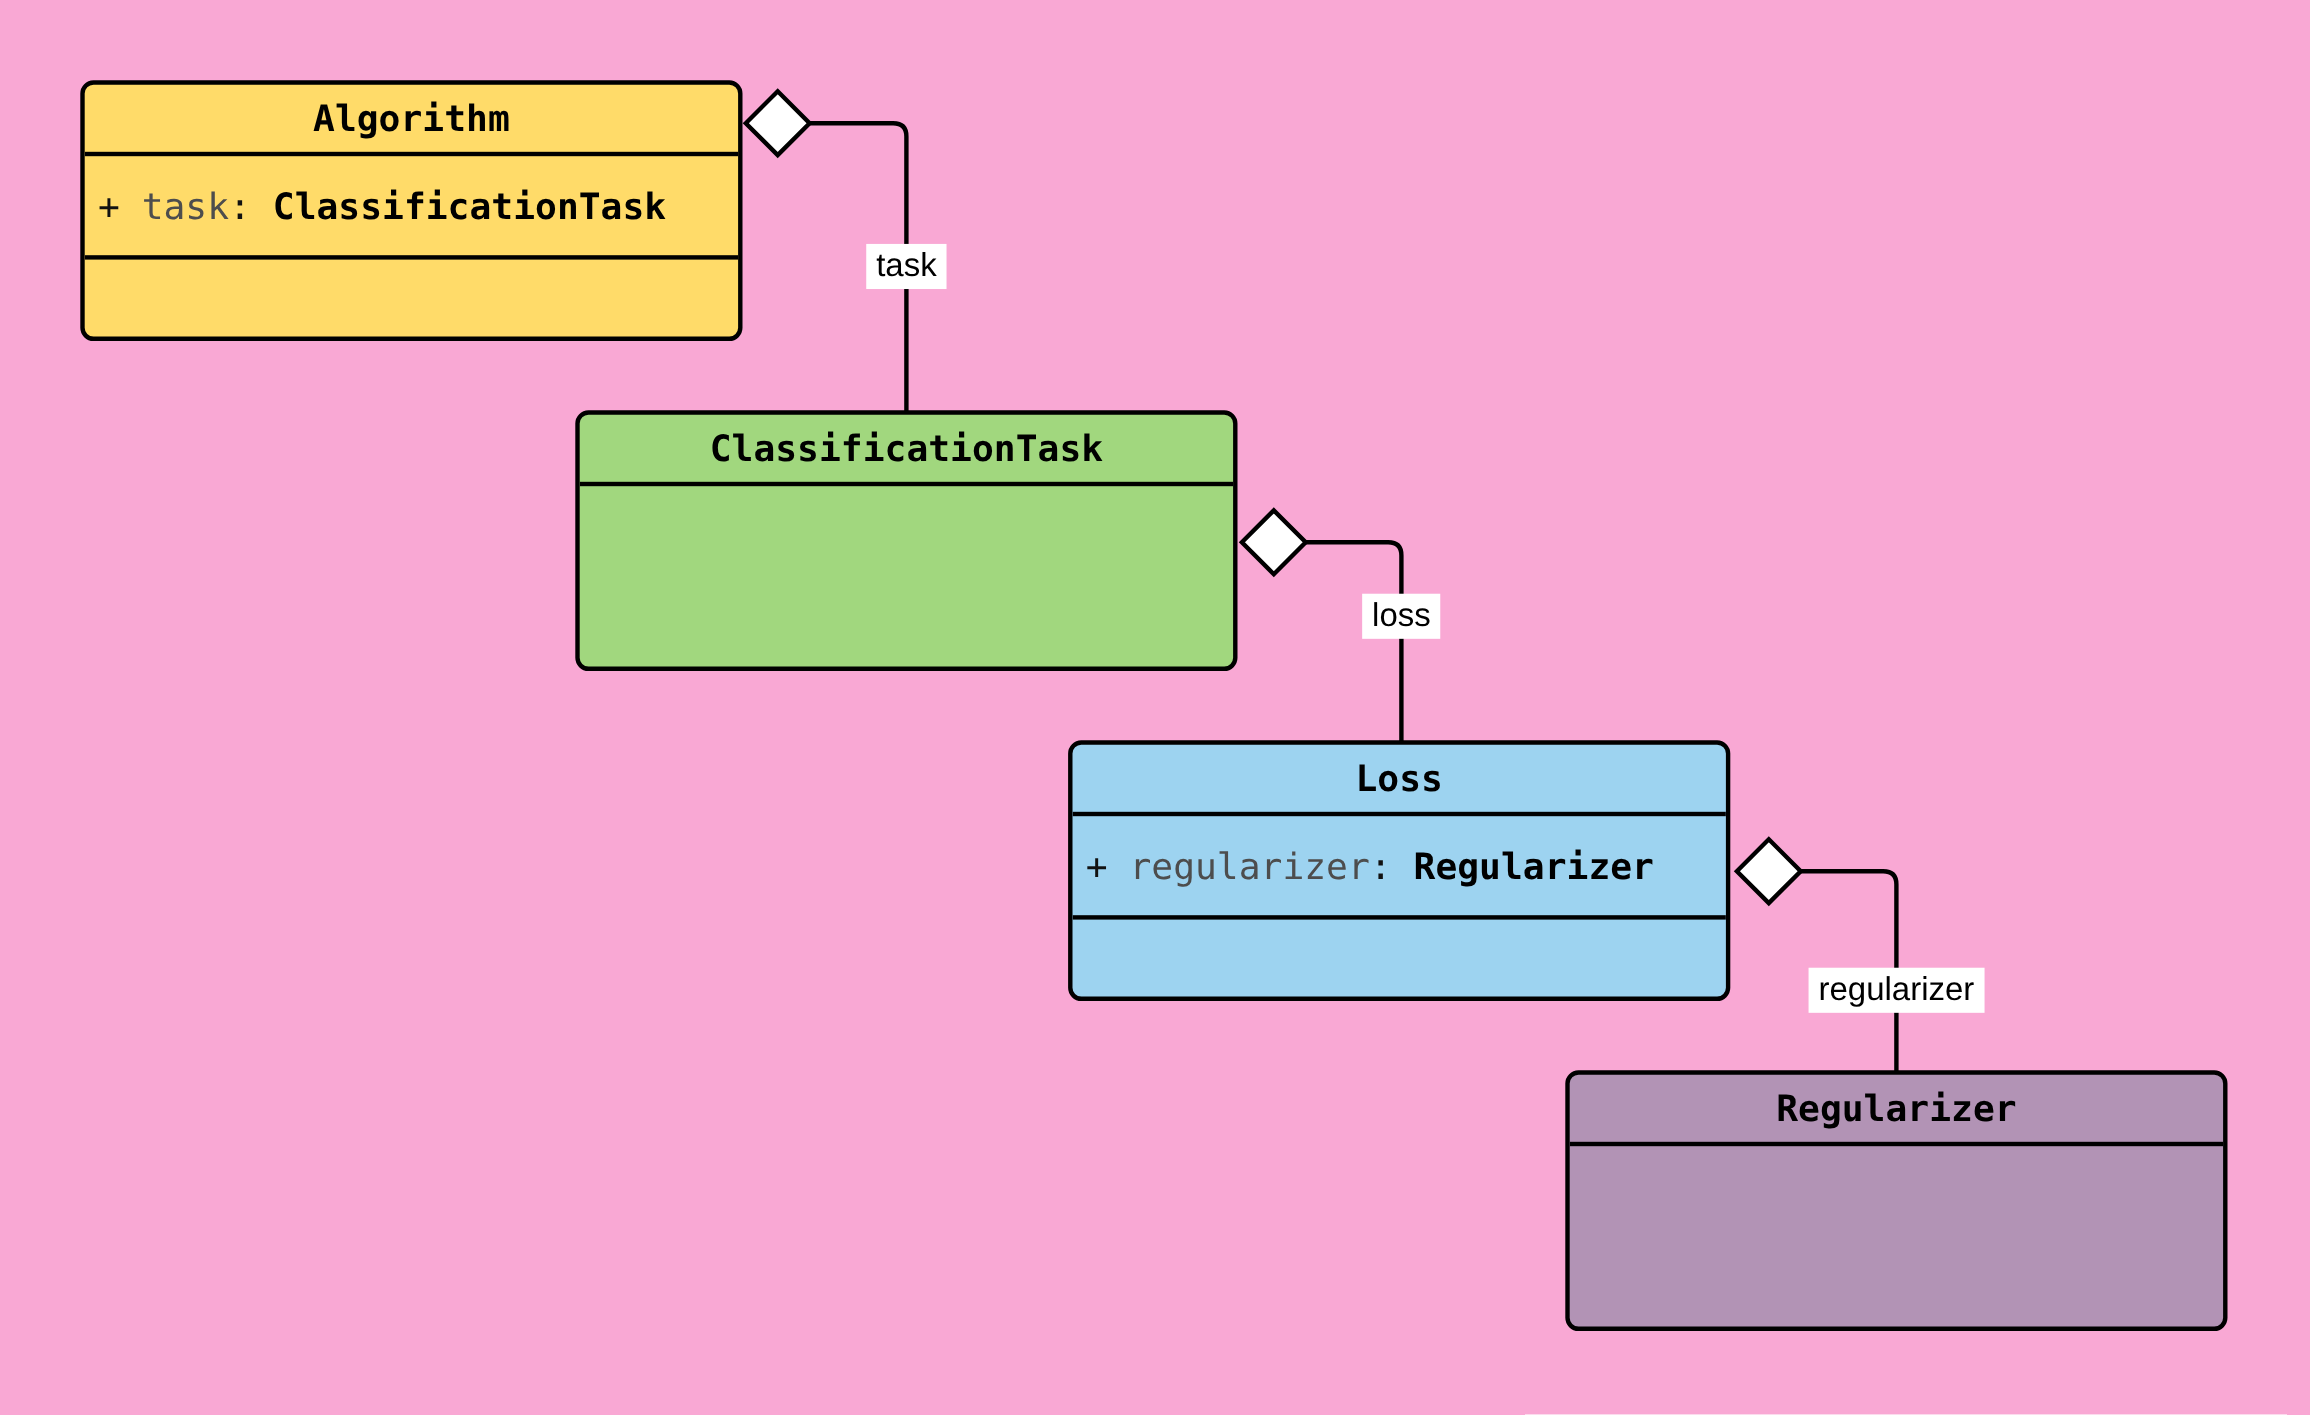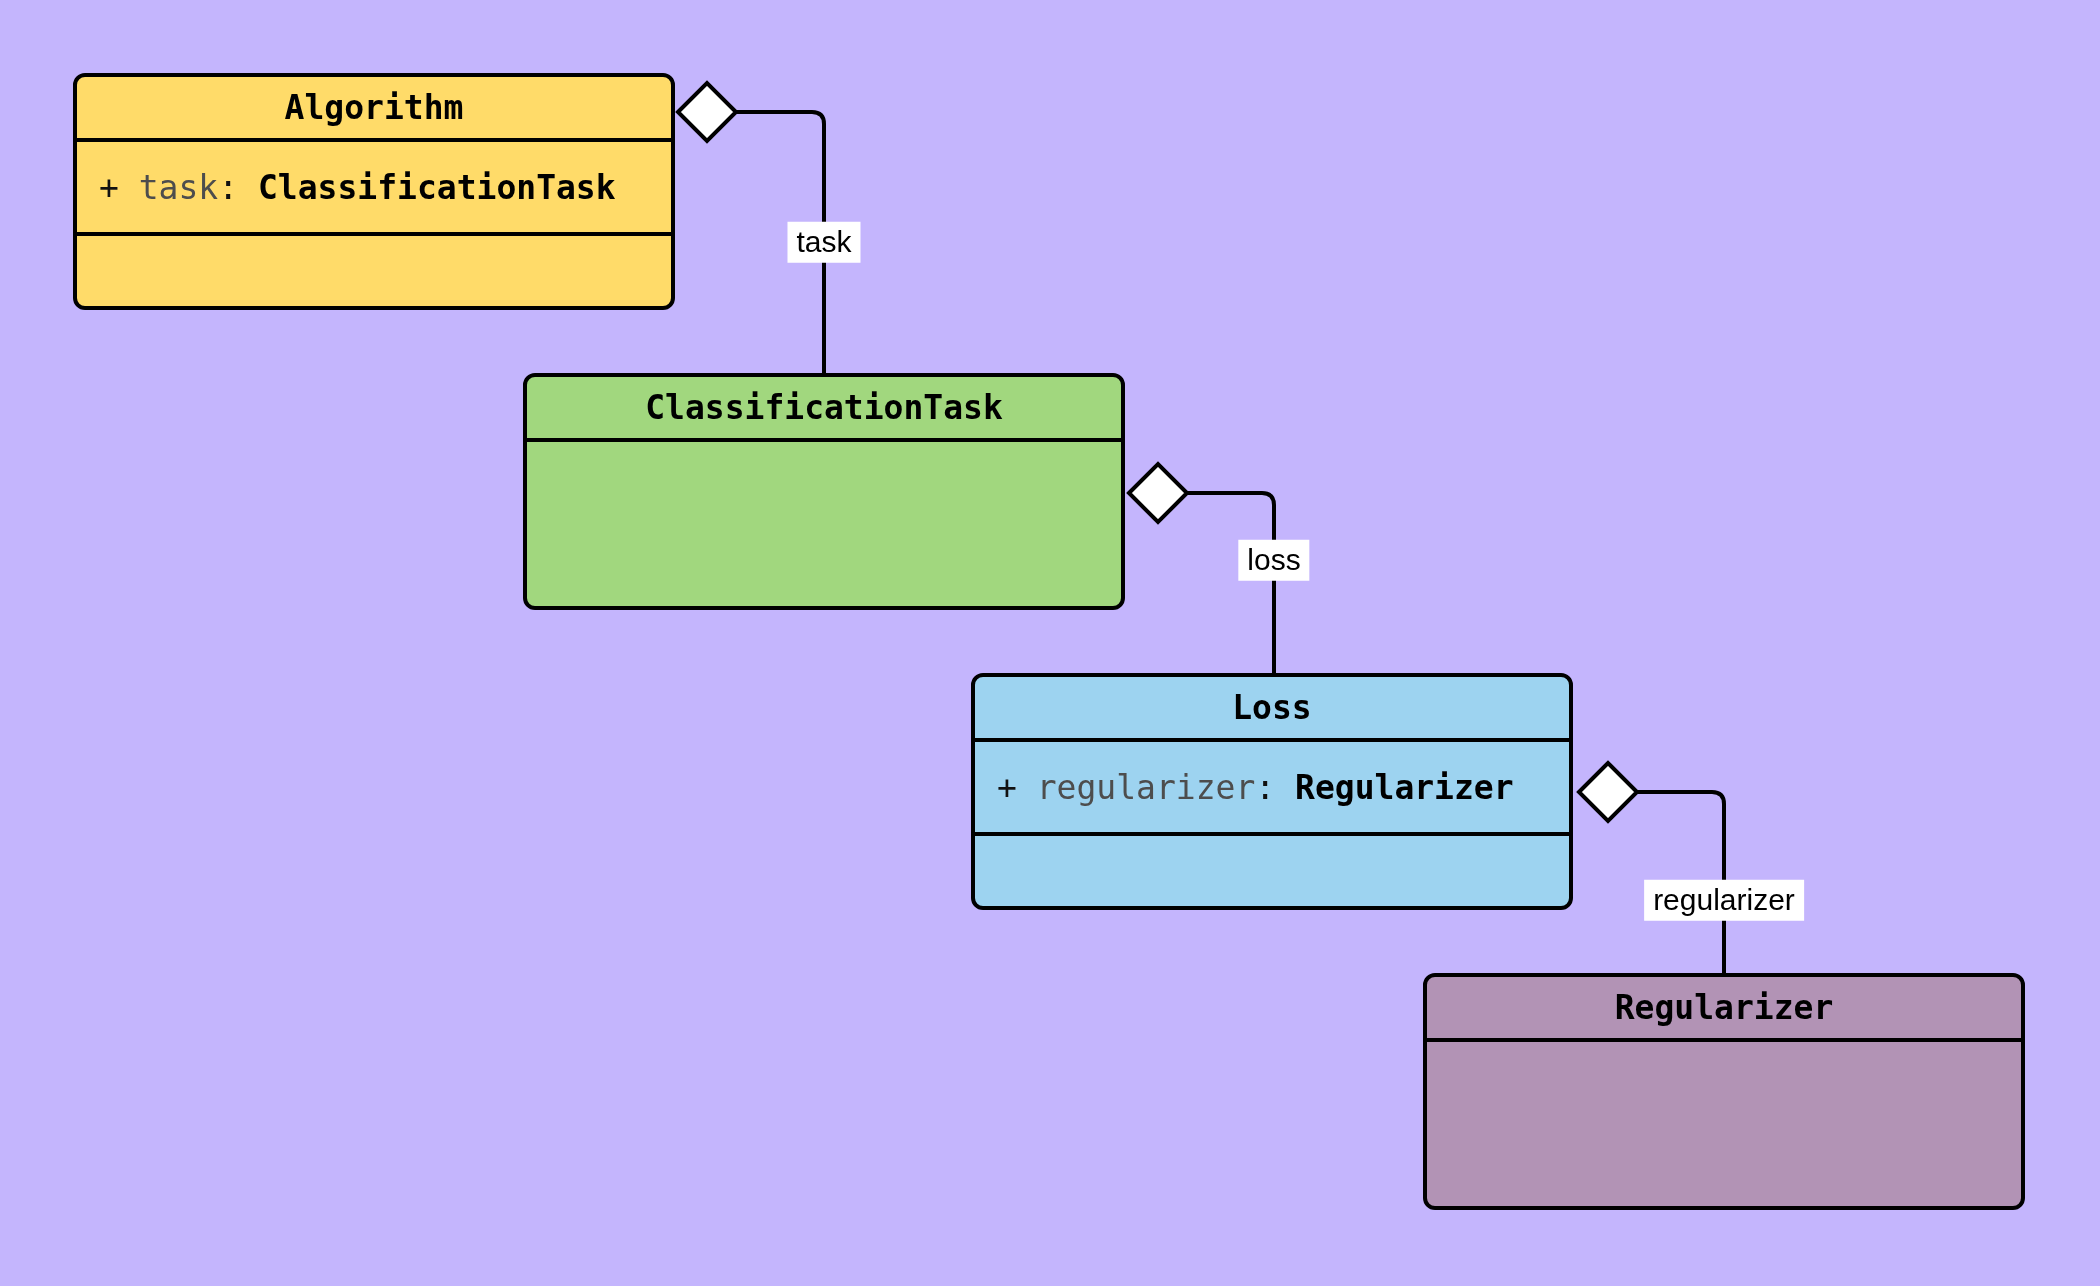--- a/index.html
+++ b/index.html
@@ -4,21 +4,21 @@
 <style>
   html, body {
     margin: 0;
     padding: 0;
     background: #ffffff;
   }
   .canvas {
     position: relative;
     width: 2100px;
     height: 1286px;
-    background: #c4b5fd;
+    background: #f9a8d4;
     overflow: hidden;
     font-family: "DejaVu Sans Mono", monospace;
   }
   .edges-layer {
     position: absolute;
     left: 0;
     top: 0;
     width: 2100px;
     height: 1286px;
     z-index: 1;
@@ -46,21 +46,21 @@
     font-weight: bold;
     color: #000000;
     letter-spacing: 0;
   }
   .c-attrs {
     height: 90px;
     flex: 0 0 90px;
     border-bottom: 4px solid #000000;
     display: flex;
     align-items: center;
-    padding-left: 22px;
+    padding-left: 12px;
     font-size: 33px;
     white-space: pre;
   }
   .c-methods {
     flex: 1 1 auto;
   }
   .attr-vis, .attr-sep {
     color: #111111;
     white-space: pre;
   }

